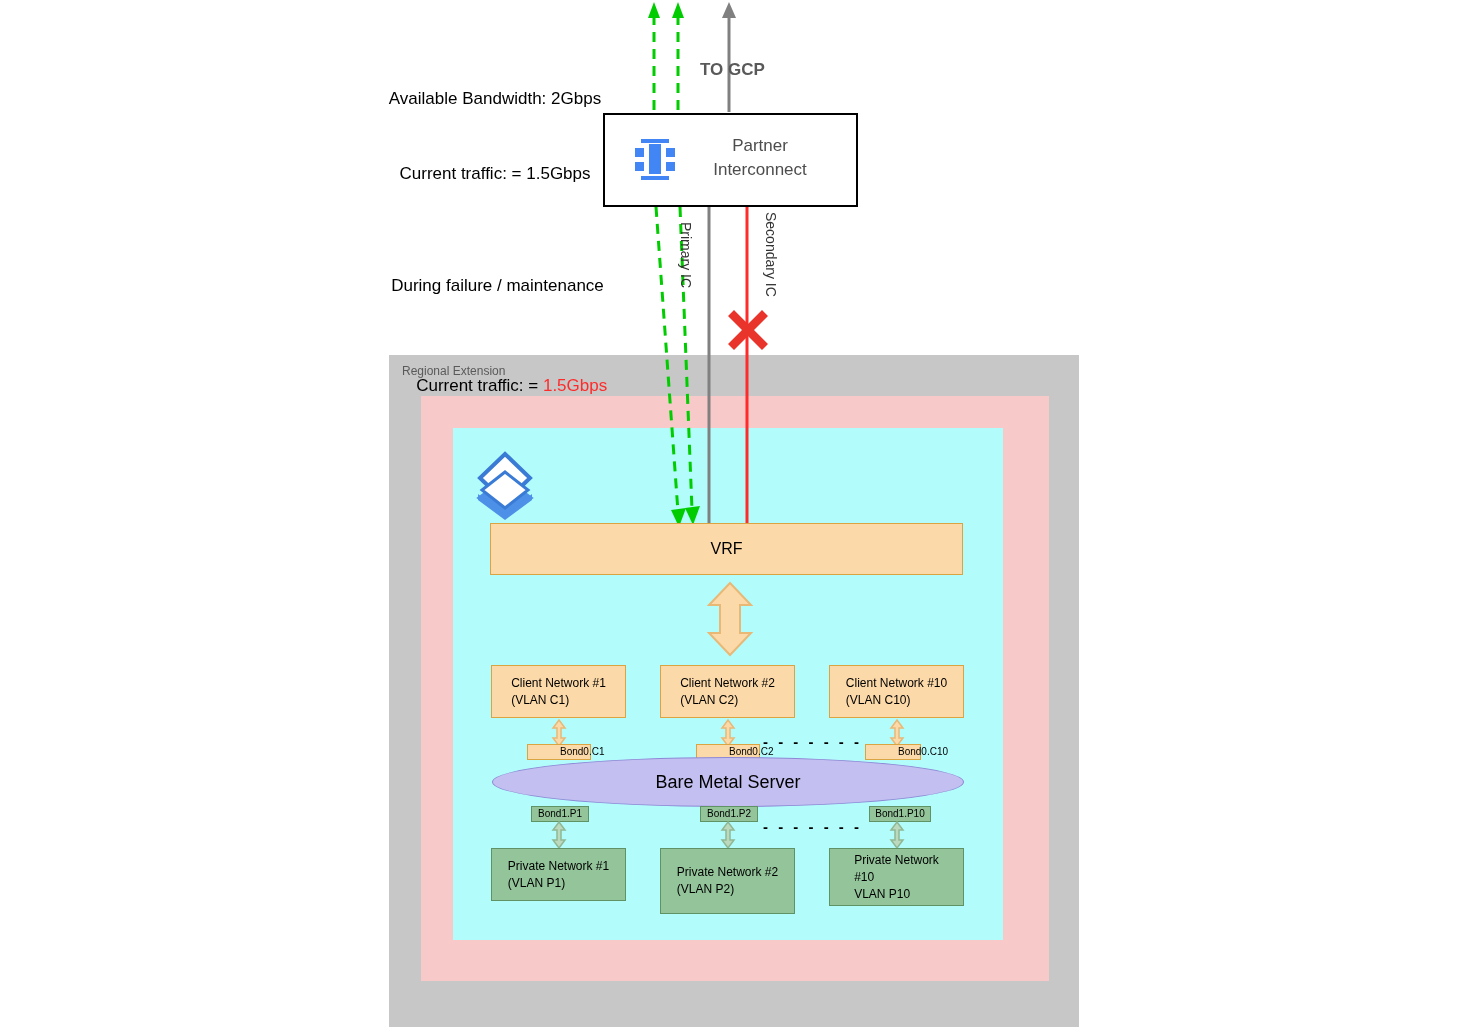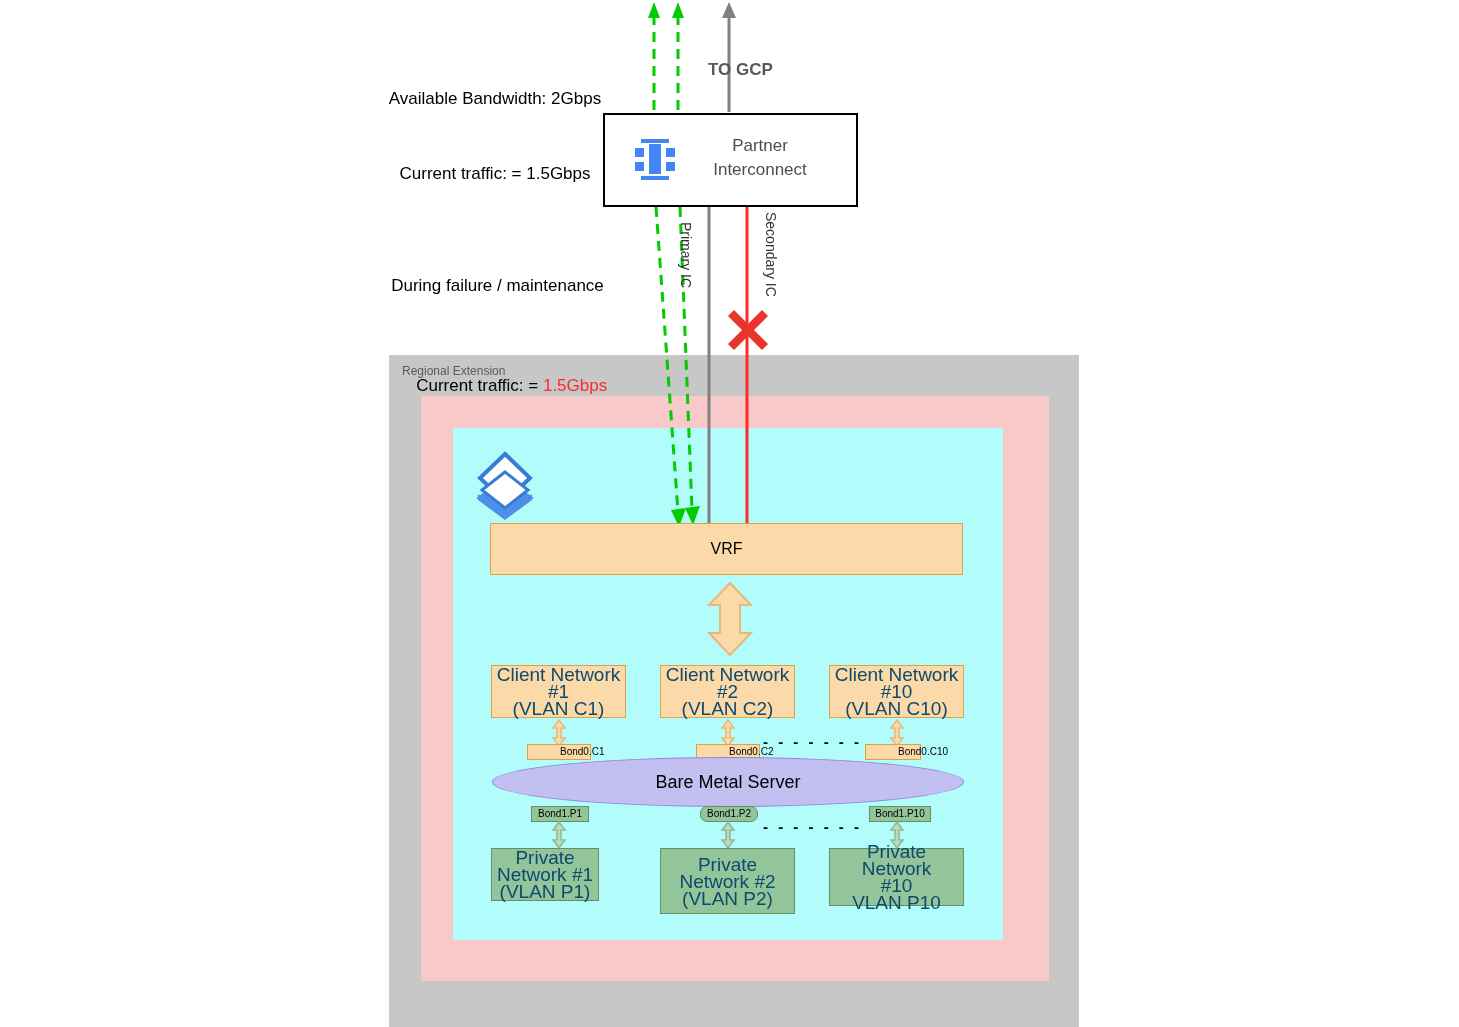--- a/index.html
+++ b/index.html
@@ -78,24 +78,24 @@
     font-size: 16px;
     color: #000;
   }
 
   
   .netbox {
     box-sizing: border-box;
     display: flex;
     align-items: center;
     justify-content: center;
-    text-align: center;
-    font-size: 19px;
+    text-align: left;
+    font-size: 12px;
     line-height: 17px;
-    color: #0c4a6e;
+    color: #000000;
     white-space: pre-line;
   }
   .client {
     background: #fcd9a8;
     border: 1px solid #d9a441;
   }
   .private {
     background: #93c49a;
     border: 1px solid #5f9366;
   }
@@ -162,21 +162,21 @@
     <line x1="24" y1="110" x2="24" y2="16" stroke="#00cc00" stroke-width="3" stroke-dasharray="10,7"></line>
     <polygon points="24,2 18,18 30,18" fill="#00cc00"></polygon>
 
     <line x1="48" y1="110" x2="48" y2="16" stroke="#00cc00" stroke-width="3" stroke-dasharray="10,7"></line>
     <polygon points="48,2 42,18 54,18" fill="#00cc00"></polygon>
 
     <line x1="99" y1="112" x2="99" y2="16" stroke="#808080" stroke-width="3"></line>
     <polygon points="99,2 92,18 106,18" fill="#808080"></polygon>
   </svg>
 
-  <div class="abs to-gcp" style="left:700px; top:60px;margin-left:8px;">TO GCP</div>
+  <div class="abs to-gcp" style="left:700px; top:60px;">TO GCP</div>
 
   <div class="abs note" style="left:365px; top:36px; width:260px;">
     <div>Available Bandwidth: 2Gbps</div>
     <div>Current traffic: = 1.5Gbps</div>
   </div>
 
   <div class="abs pi-box" style="left:603px; top:113px; width:255px; height:94px;"></div>
   <div class="abs" style="left:627px; top:134px;">
     <svg width="56" height="52" viewBox="0 0 56 52">
       <rect x="22" y="10" width="12" height="30" fill="#4285f4"></rect>
@@ -248,36 +248,36 @@
 
   <div class="abs tag tag-orange" style="left:527px; top:744px; width:64px;">Bond0.C1</div>
   <div class="abs tag tag-orange" style="left:696px; top:744px; width:64px;">Bond0.C2</div>
   <div class="abs tag tag-orange" style="left:865px; top:744px; width:56px;">Bond0.C10</div>
 
   <div class="abs dots" style="left:763px; top:733px;">- - - - - - -</div>
 
   <div class="abs bms" style="left:492px; top:757px; width:472px; height:50px;">Bare Metal Server</div>
 
   <div class="abs tag tag-green" style="left:531px; top:806px; width:58px;">Bond1.P1</div>
-  <div class="abs tag tag-green" style="left:700px; top:806px; width:58px;border-radius:7px;">Bond1.P2</div>
+  <div class="abs tag tag-green" style="left:700px; top:806px; width:58px;">Bond1.P2</div>
   <div class="abs tag tag-green" style="left:869px; top:806px; width:62px;">Bond1.P10</div>
 
   <div class="abs dots" style="left:763px; top:818px;">- - - - - - -</div>
 
   <svg class="abs" style="left:551px; top:822px;" width="16" height="26">
     <polygon points="8,0 14,8 10,8 10,18 14,18 8,26 2,18 6,18 6,8 2,8" fill="#bcd9be" stroke="#8fb895" stroke-width="1.5"></polygon>
   </svg>
   <svg class="abs" style="left:720px; top:822px;" width="16" height="26">
     <polygon points="8,0 14,8 10,8 10,18 14,18 8,26 2,18 6,18 6,8 2,8" fill="#bcd9be" stroke="#8fb895" stroke-width="1.5"></polygon>
   </svg>
   <svg class="abs" style="left:889px; top:822px;" width="16" height="26">
     <polygon points="8,0 14,8 10,8 10,18 14,18 8,26 2,18 6,18 6,8 2,8" fill="#bcd9be" stroke="#8fb895" stroke-width="1.5"></polygon>
   </svg>
 
-  <div class="abs netbox private" style="left:491px; top:848px; width:108px; height:53px;">Private Network #1
+  <div class="abs netbox private" style="left:491px; top:848px; width:135px; height:53px;">Private Network #1
 (VLAN P1)</div>
   <div class="abs netbox private" style="left:660px; top:848px; width:135px; height:66px;">Private Network #2
 (VLAN P2)</div>
   <div class="abs netbox private" style="left:829px; top:848px; width:135px; height:58px;">Private Network
 #10
 VLAN P10</div>
 
 </div>
 
 </body></html>

